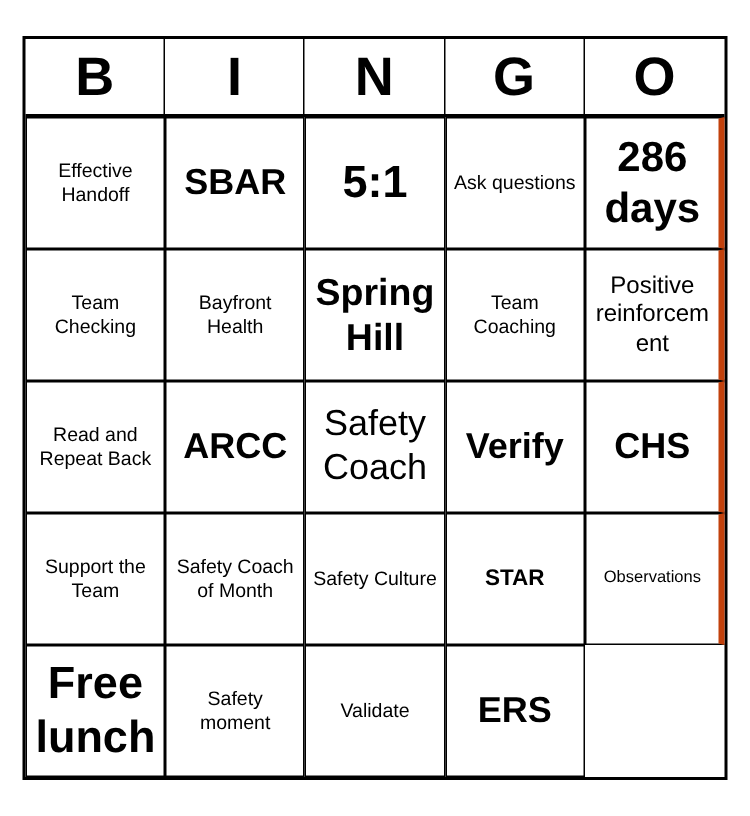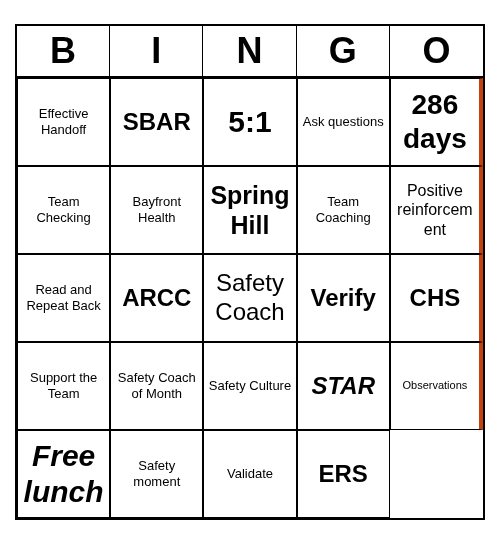--- a/index.html
+++ b/index.html
@@ -88,20 +88,20 @@
       <div class="bingo-cell">Team Coaching</div>
       <div class="bingo-cell" style="font-size: 16px;">Positive reinforcement</div>
       <div class="bingo-cell">Read and Repeat Back</div>
       <div class="bingo-cell" style="font-size: 24px; font-weight: bold;">ARCC</div>
       <div class="bingo-cell" style="font-size: 24px; font-weight: normal;">Safety Coach</div>
       <div class="bingo-cell" style="font-size: 24px; font-weight: bold;">Verify</div>
       <div class="bingo-cell" style="font-size: 24px; font-weight: bold;">CHS</div>
       <div class="bingo-cell">Support the Team</div>
       <div class="bingo-cell">Safety Coach of Month</div>
       <div class="bingo-cell">Safety Culture</div>
-      <div class="bingo-cell" style="font-size: 24px; font-weight: bold; font-style: italic;">STAR</div>
+      <div class="bingo-cell" style="font-size: 15px; font-weight: bold;">STAR</div>
       <div class="bingo-cell" style="font-size: 11px;">Observations</div>
-      <div class="bingo-cell" style="font-size: 30px; font-weight: bold; font-style: italic;">Free lunch</div>
+      <div class="bingo-cell" style="font-size: 30px; font-weight: bold;">Free lunch</div>
       <div class="bingo-cell">Safety moment</div>
       <div class="bingo-cell">Validate</div>
       <div class="bingo-cell" style="font-size: 24px; font-weight: bold;">ERS</div>
     </div>
 </div>
 
 </body></html>

